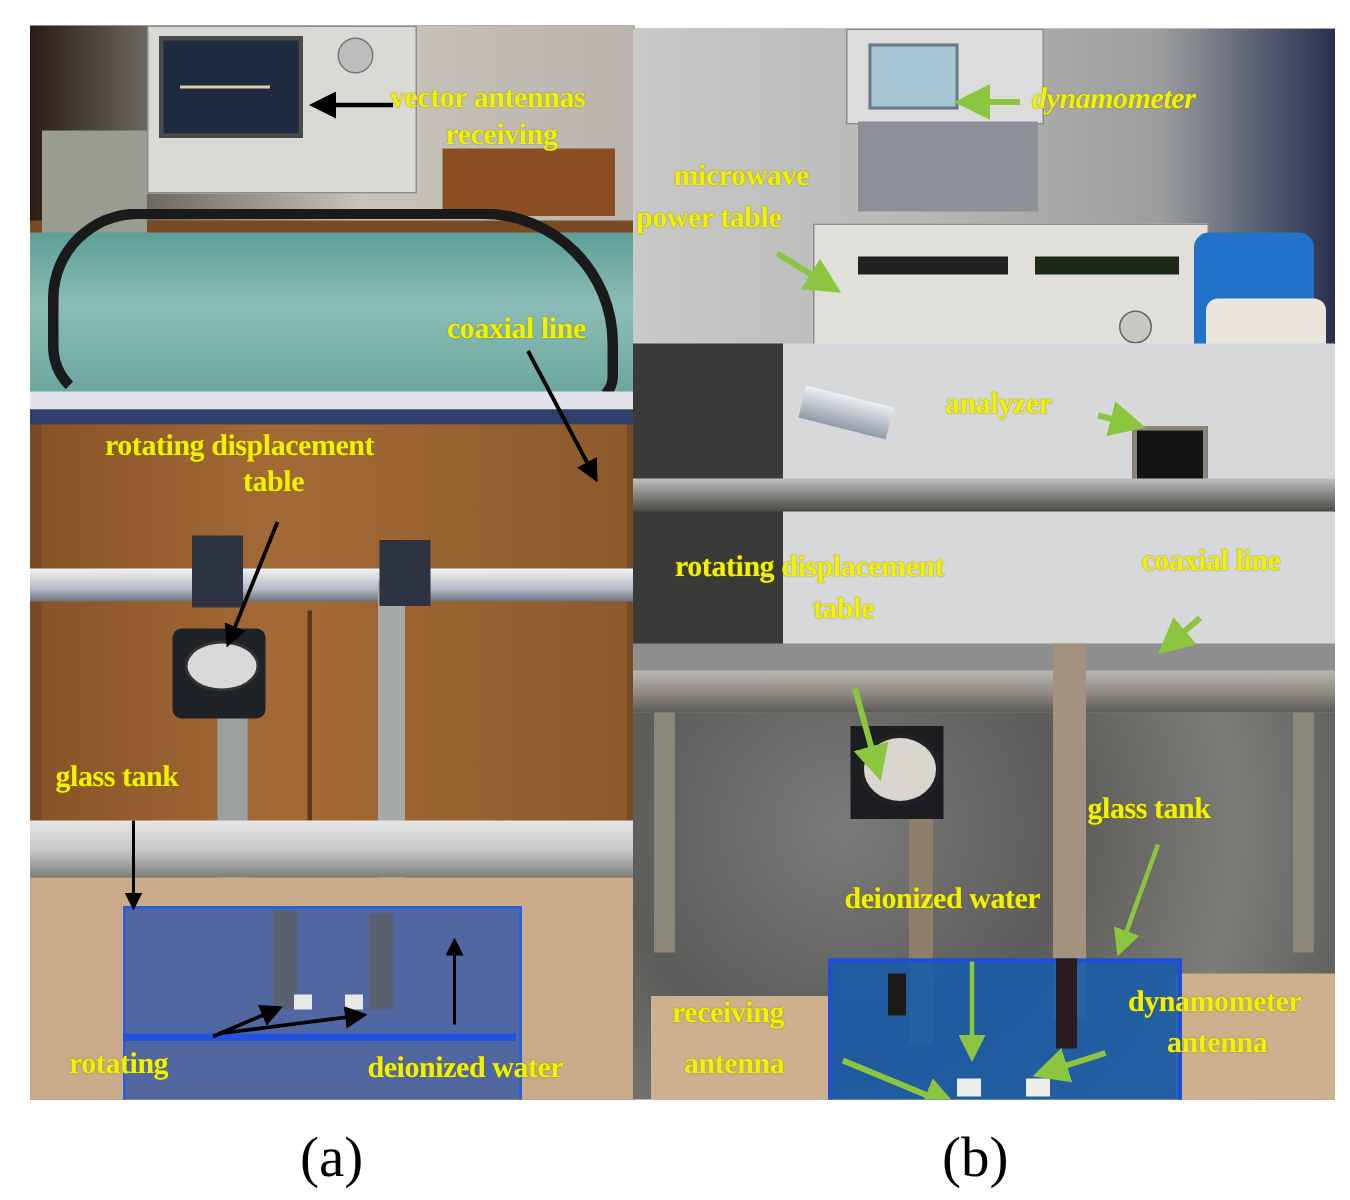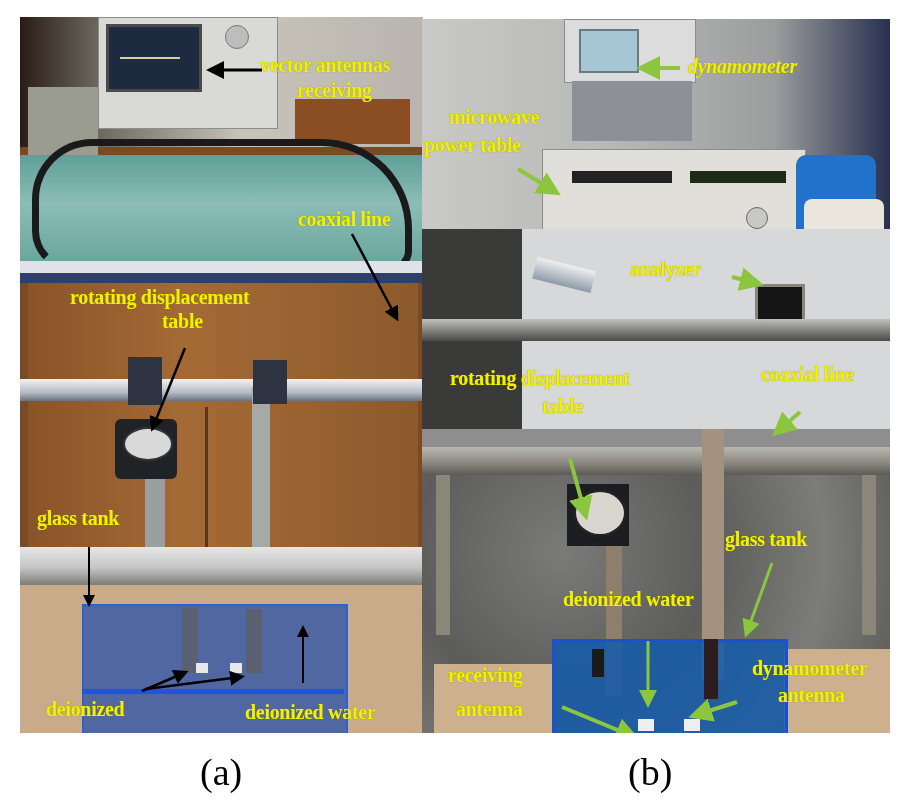--- a/index.html
+++ b/index.html
@@ -68,21 +68,21 @@
     <line x1="126" y1="672" x2="220" y2="660" stroke="#000" stroke-width="2.5" marker-end="url(#ahA)"></line>
     <line x1="283" y1="666" x2="283" y2="612" stroke="#000" stroke-width="2" marker-end="url(#ahA)"></line>
   </svg>
 
   <div class="lbl" style="left:240px;top:38px;">vector antennas</div>
   <div class="lbl" style="left:277px;top:63px;">receiving</div>
   <div class="lbl" style="left:278px;top:192px;">coaxial line</div>
   <div class="lbl" style="left:50px;top:270px;">rotating displacement</div>
   <div class="lbl" style="left:142px;top:294px;">table</div>
   <div class="lbl" style="left:17px;top:491px;">glass tank</div>
-  <div class="lbl" style="left:26px;top:682px;">deionized</div>
+  <div class="lbl" style="left:26px;top:682px;">rotating</div>
   <div class="lbl" style="left:225px;top:685px;">deionized water</div>
 </div>
 
 <div id="panel-b" class="panel">
   <div class="blk" style="left:0;top:0;width:468px;height:300px;background:linear-gradient(90deg,#c9c9c7,#b8b8b6 40%,#9c9e9e 75%,#283050 100%);"></div>
 
   <div class="blk" style="left:142px;top:0;width:130px;height:62px;background:#dcdcdc;border:1px solid #8a8a8a;"></div>
   <div class="blk" style="left:157px;top:10px;width:56px;height:40px;background:#a6c6d6;border:2px solid #6a7a84;"></div>
   <div class="blk" style="left:150px;top:62px;width:120px;height:60px;background:#8d9096;"></div>
 

